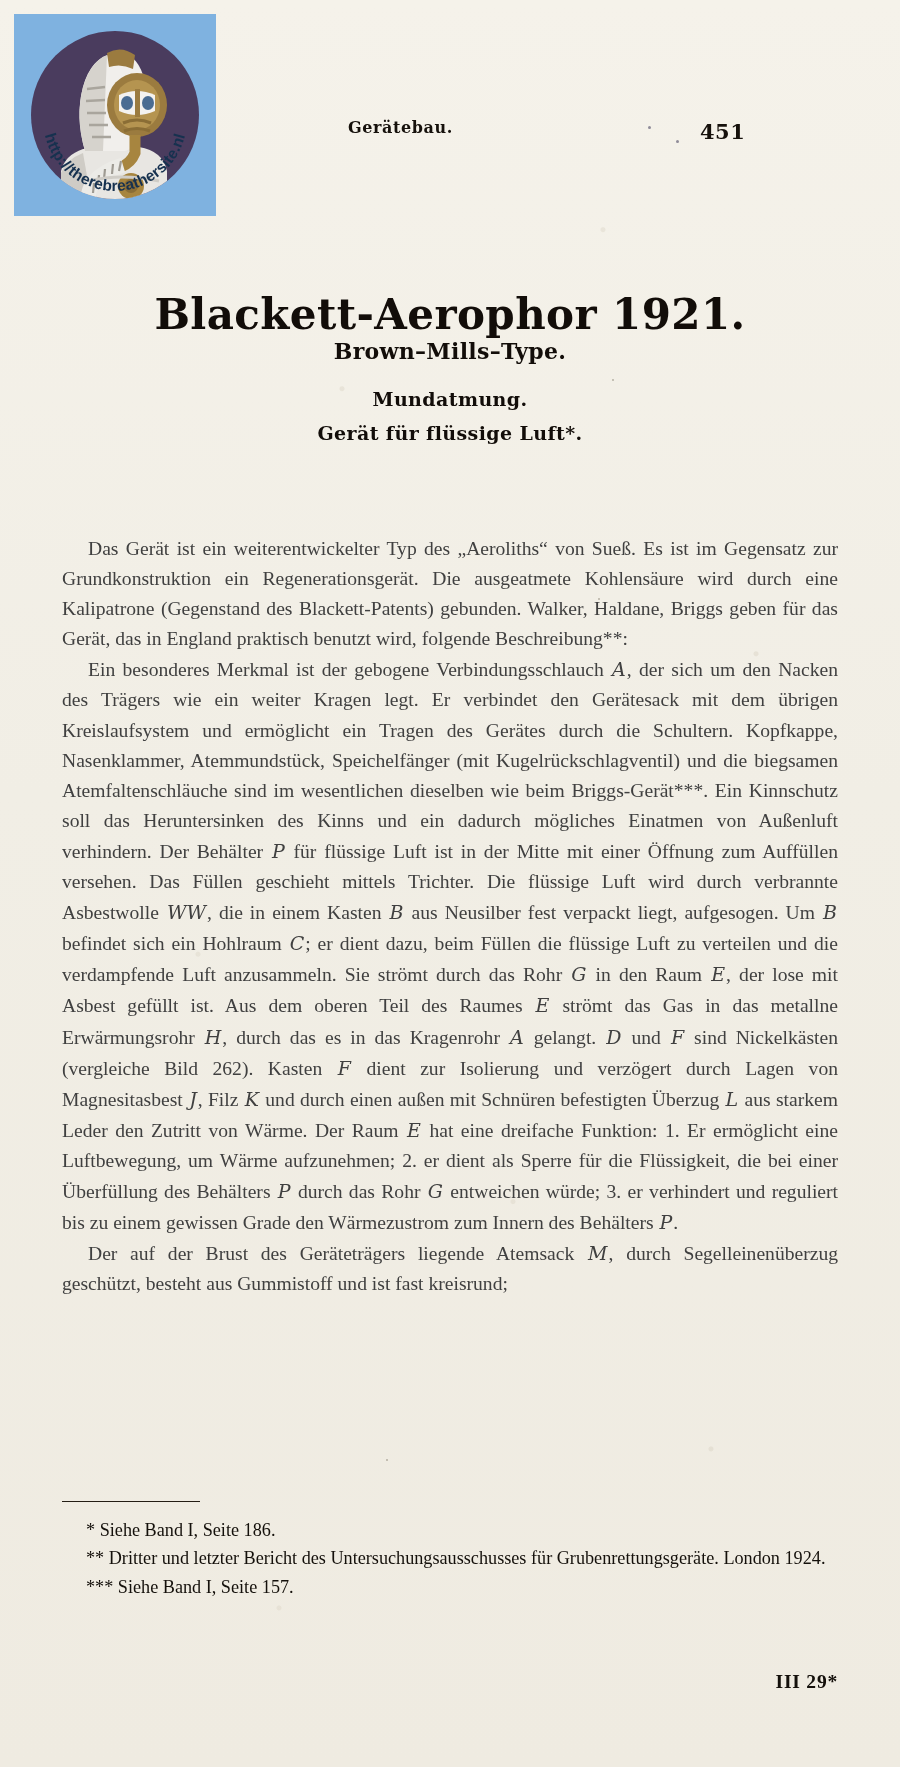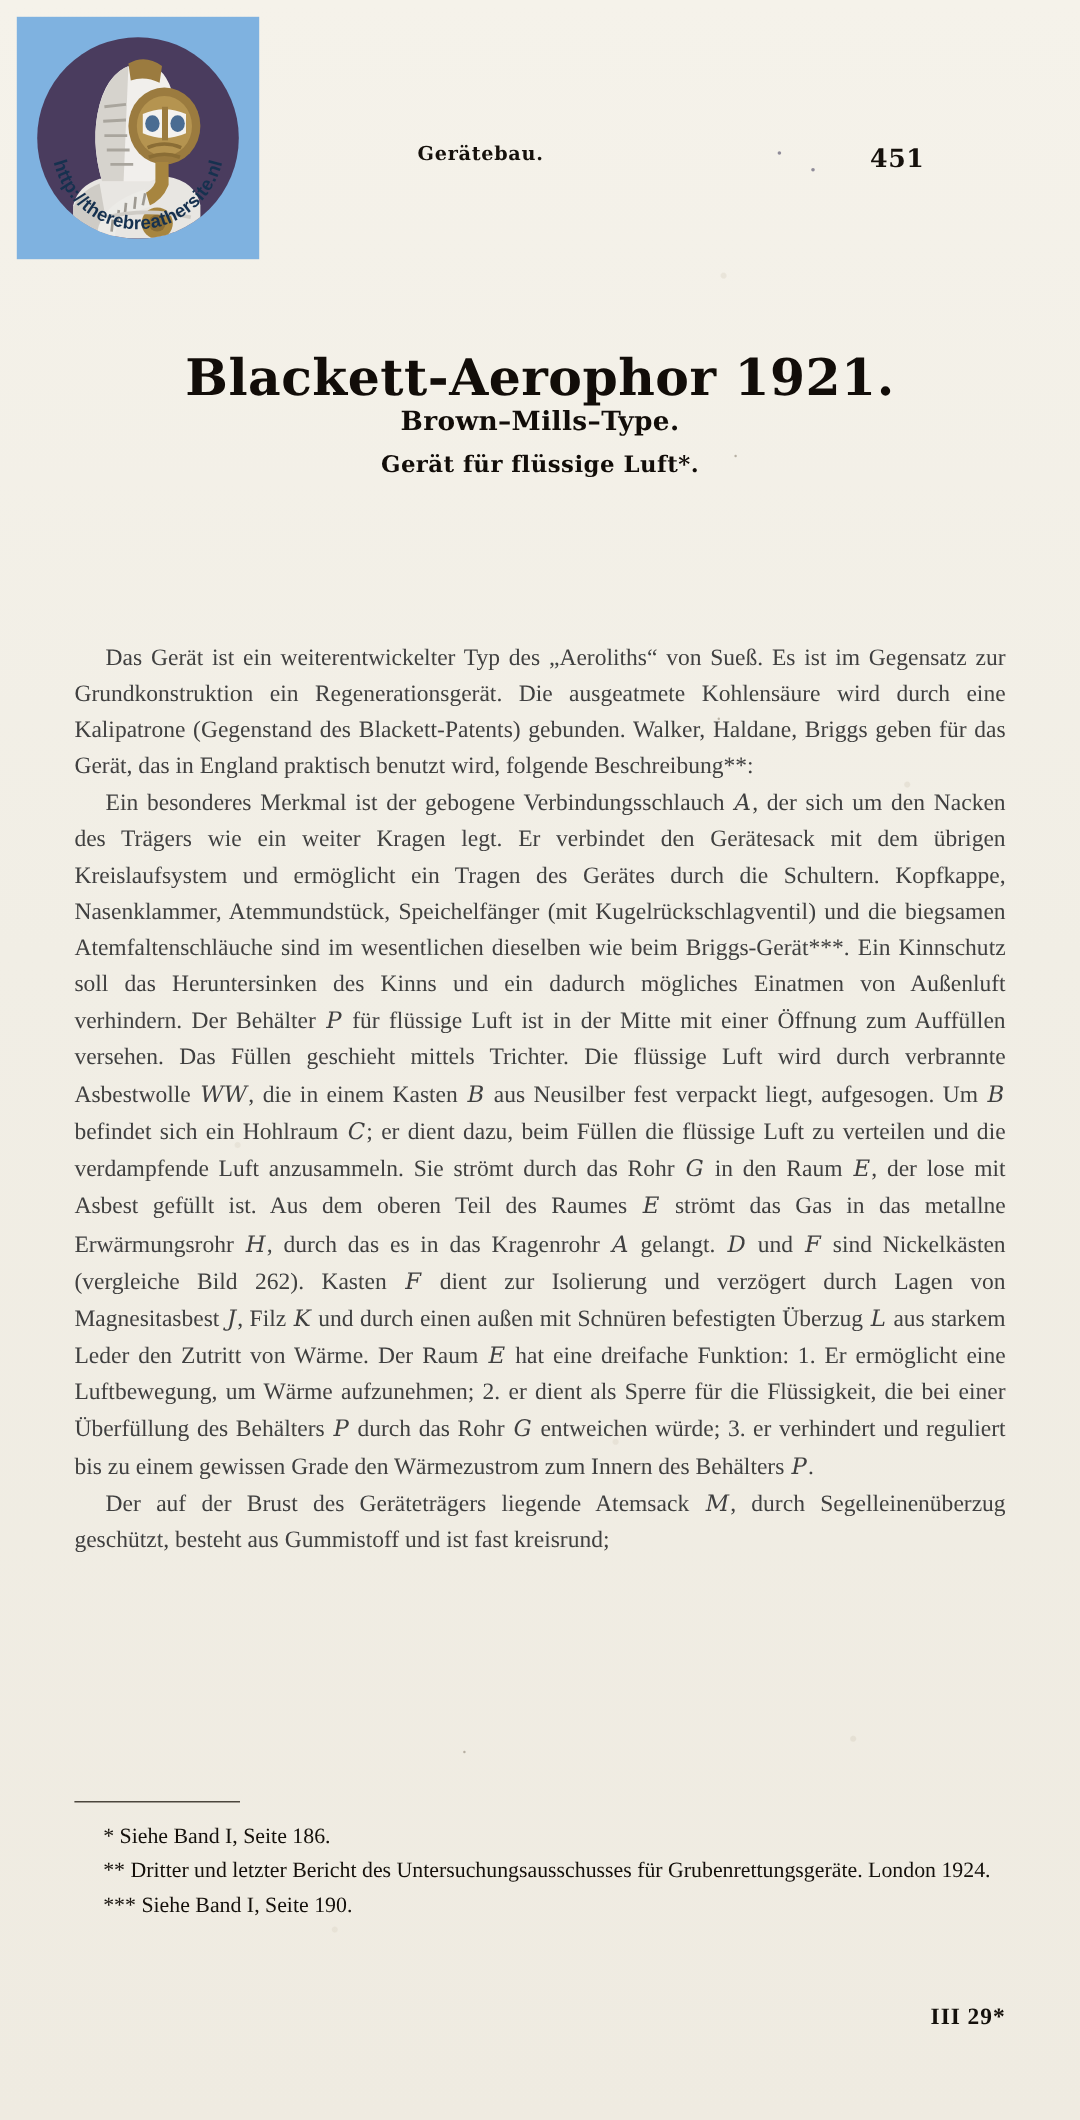--- a/index.html
+++ b/index.html
@@ -97,21 +97,20 @@
   }
   .runhead-folio {
     position: absolute;
     left: 700px;
     top: 1px;
     font-family: "DejaVu Serif", serif;
     font-weight: 700;
     font-size: 21px;
     color: #16110c;
     letter-spacing: .5px;
-    margin-left: 25px;
   }
   .speck {
     position: absolute;
     width: 3px;
     height: 3px;
     border-radius: 50%;
     background: #6d6a7e;
     opacity: .75;
   }
 
@@ -277,34 +276,35 @@
     <div class="runhead">
       <div class="runhead-title">Gerätebau.</div>
       <div class="speck" style="left:648px; top:8px;"></div>
       <div class="speck" style="left:676px; top:22px;"></div>
       <div class="runhead-folio">451</div>
     </div>
 
     <div class="titleblock">
       <div class="t-main">Blackett-Aerophor 1921.</div>
       <div class="t-sub">Brown–Mills–Type.</div>
+      <div class="t-sub2">Mundatmung.</div>
       <div class="t-sub3">Gerät für flüssige Luft*.</div>
     </div>
 
     <div class="body" id="body-text">
         <p>Das Gerät ist ein weiterentwickelter Typ des „Aeroliths“ von Sueß. Es ist im Gegensatz zur Grundkonstruktion ein Regenerationsgerät. Die ausgeatmete Kohlensäure wird durch eine Kalipatrone (Gegenstand des Blackett-Patents) gebunden. Walker, Haldane, Briggs geben für das Gerät, das in England praktisch benutzt wird, folgende Beschreibung**:</p>
         <p>Ein besonderes Merkmal ist der gebogene Verbindungsschlauch <i>A</i>, der sich um den Nacken des Trägers wie ein weiter Kragen legt. Er verbindet den Gerätesack mit dem übrigen Kreislaufsystem und ermöglicht ein Tragen des Gerätes durch die Schultern. Kopfkappe, Nasenklammer, Atemmundstück, Speichelfänger (mit Kugelrückschlagventil) und die biegsamen Atemfaltenschläuche sind im wesentlichen dieselben wie beim Briggs-Gerät***. Ein Kinnschutz soll das Heruntersinken des Kinns und ein dadurch mögliches Einatmen von Außenluft verhindern. Der Behälter <i>P</i> für flüssige Luft ist in der Mitte mit einer Öffnung zum Auffüllen versehen. Das Füllen geschieht mittels Trichter. Die flüssige Luft wird durch verbrannte Asbestwolle <i>WW</i>, die in einem Kasten <i>B</i> aus Neusilber fest verpackt liegt, aufgesogen. Um <i>B</i> befindet sich ein Hohlraum <i>C</i>; er dient dazu, beim Füllen die flüssige Luft zu verteilen und die verdampfende Luft anzusammeln. Sie strömt durch das Rohr <i>G</i> in den Raum <i>E</i>, der lose mit Asbest gefüllt ist. Aus dem oberen Teil des Raumes <i>E</i> strömt das Gas in das metallne Erwärmungsrohr <i>H</i>, durch das es in das Kragenrohr <i>A</i> gelangt. <i>D</i> und <i>F</i> sind Nickelkästen (vergleiche Bild 262). Kasten <i>F</i> dient zur Isolierung und verzögert durch Lagen von Magnesitasbest <i>J</i>, Filz <i>K</i> und durch einen außen mit Schnüren befestigten Überzug <i>L</i> aus starkem Leder den Zutritt von Wärme. Der Raum <i>E</i> hat eine dreifache Funktion: 1. Er ermöglicht eine Luftbewegung, um Wärme aufzunehmen; 2. er dient als Sperre für die Flüssigkeit, die bei einer Überfüllung des Behälters <i>P</i> durch das Rohr <i>G</i> entweichen würde; 3. er verhindert und reguliert bis zu einem gewissen Grade den Wärmezustrom zum Innern des Behälters <i>P</i>.</p>
         <p>Der auf der Brust des Geräteträgers liegende Atemsack <i>M</i>, durch Segelleinenüberzug geschützt, besteht aus Gummistoff und ist fast kreisrund;</p>
       </div>
 
     <div class="fn-rule"></div>
     <div class="footnotes" id="footnote-list">
         <p>* Siehe Band I, Seite 186.</p>
         <p>** Dritter und letzter Bericht des Untersuchungsausschusses für Grubenrettungsgeräte.  London 1924.</p>
-        <p>*** Siehe Band I, Seite 190.</p>
+        <p>*** Siehe Band I, Seite 157.</p>
       </div>
 
     <div class="signature">III 29*</div>
 
     <div class="dustspeck" style="left:386px; top:1459px;"></div>
     <div class="dustspeck" style="left:598px; top:598px;"></div>
     <div class="dustspeck" style="left:612px; top:379px;"></div>
   </div>
 </div>
 

